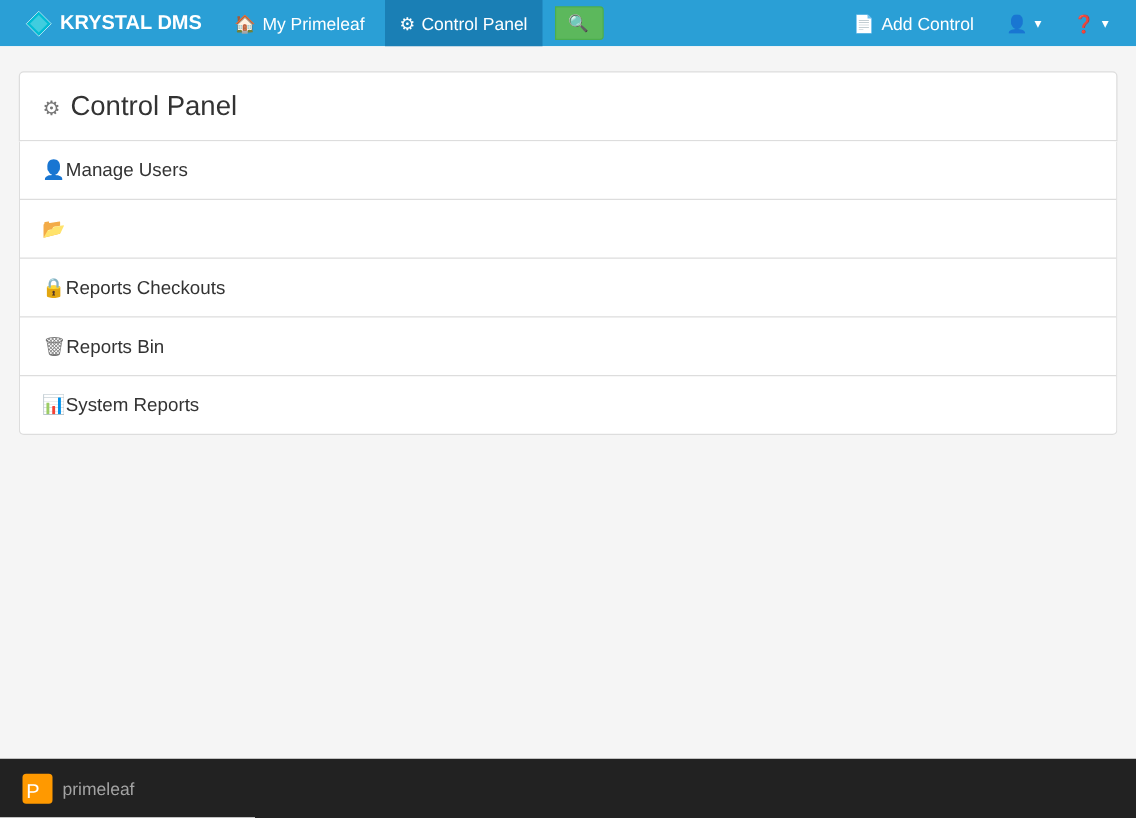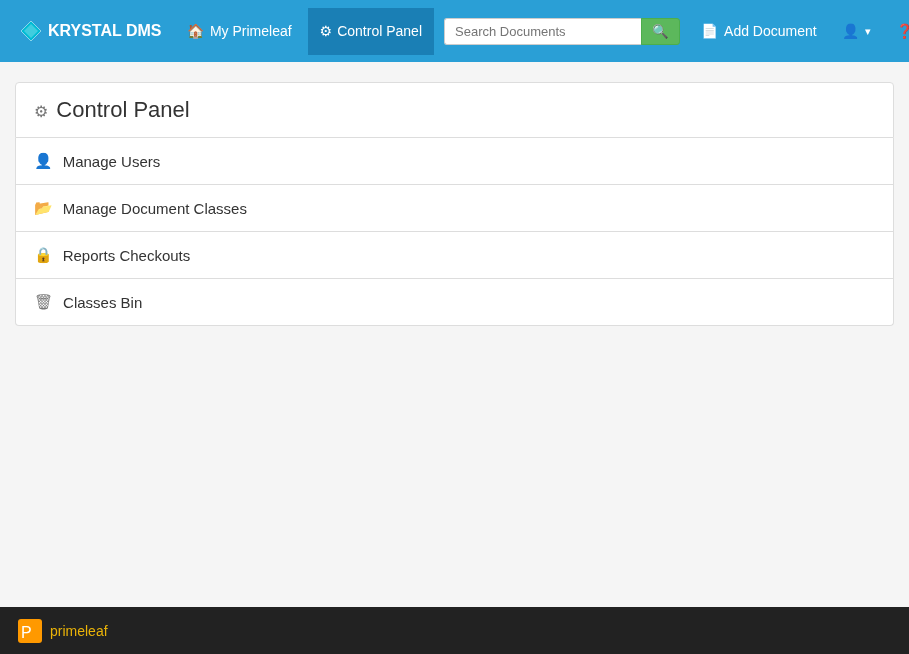--- a/index.html
+++ b/index.html
@@ -3,21 +3,21 @@
   <meta charset="utf-8">
   <style>
     * { box-sizing: border-box; margin: 0; padding: 0; }
     body { font-family: "Helvetica Neue", Helvetica, Arial, sans-serif; font-size: 14px; color: #333; background: #fff; min-height: 654px; display: flex; flex-direction: column; }
 
     
     .navbar {
       background: #2a9fd6;
       display: flex;
       align-items: center;
-      height: 62px;
+      height: 37px;
       padding: 0 10px;
       gap: 4px;
     }
     .navbar-brand {
       display: flex;
       align-items: center;
       color: #fff;
       font-size: 16px;
       font-weight: bold;
       text-decoration: none;
@@ -98,21 +98,20 @@
 
     .menu-list {
       background: #fff;
       border: 1px solid #ddd;
       border-top: none;
       border-radius: 0 0 4px 4px;
     }
     .menu-item {
       display: flex;
       align-items: center;
-      gap: 10px;
       padding: 14px 18px;
       border-bottom: 1px solid #ddd;
       cursor: pointer;
       font-size: 15px;
       color: #333;
       transition: background 0.15s;
     }
     .menu-item:last-child { border-bottom: none; }
 
     
@@ -127,21 +126,21 @@
       font-size: 13px;
     }
     .footer-logo {
       display: flex;
       align-items: center;
       gap: 6px;
     }
     .footer-logo .logo-icon {
       width: 28px; height: 28px;
     }
-    .footer-logo span { color: #eab308; font-size: 14px; }
+    .footer-logo span { color: #a3a3a3; font-size: 14px; }
 
     
     .icon-gear::before { content: "⚙"; font-size: 16px; color: #777; }
     .icon-user::before { content: "👤"; font-size: 15px; color: #777; }
     .icon-folder::before { content: "📂"; font-size: 15px; color: #777; }
     .icon-lock::before { content: "🔒"; font-size: 15px; color: #777; }
     .icon-trash::before { content: "🗑"; font-size: 15px; color: #777; }
     .icon-chart::before { content: "📊"; font-size: 15px; color: #777; }
 
     .nav-icon { font-size: 14px; }
@@ -169,30 +168,29 @@
     <span class="nav-icon">🏠</span>
     <span>My Primeleaf</span>
   </a>
 
   <a class="nav-btn active" href="#">
     <span class="nav-icon">⚙</span>
     <span>Control Panel</span>
   </a>
 
   <form class="search-form">
-    <input class="search-input" type="text" placeholder="Search Documents" style="">
     <button class="search-btn" type="submit">
       <span>🔍</span>
     </button>
   </form>
 
   <div class="navbar-right">
     <a class="nav-btn" href="#">
       <span class="nav-icon">📄</span>
-      <span>Add Document</span>
+      <span>Add Control</span>
     </a>
     <a class="nav-btn caret" href="#">
       <span class="nav-icon">👤</span>
     </a>
     <a class="nav-btn caret" href="#">
       <span class="nav-icon">❓</span>
     </a>
   </div>
 </nav>
 
@@ -205,33 +203,36 @@
 
   <div class="menu-list">
 
     <div class="menu-item">
       <span class="icon-user"></span>
       <span>Manage Users</span>
     </div>
 
     <div class="menu-item">
       <span class="icon-folder"></span>
-      <span>Manage Document Classes</span>
     </div>
 
     <div class="menu-item">
       <span class="icon-lock"></span>
       <span>Reports Checkouts</span>
     </div>
 
     <div class="menu-item">
       <span class="icon-trash"></span>
-      <span>Classes Bin</span>
-    </div>
-
+      <span>Reports Bin</span>
+    </div>
+
+    <div class="menu-item">
+      <span class="icon-chart"></span>
+      <span>System Reports</span>
+    </div>
 
   </div>
 </div>
 
 <footer class="footer">
   <div class="footer-logo">
     <svg class="logo-icon" viewBox="0 0 28 28">
       <rect x="2" y="2" width="24" height="24" rx="3" fill="#f90"></rect>
       <text x="5" y="21" font-size="16" fill="#fff" font-family="Arial">P</text>
     </svg>

